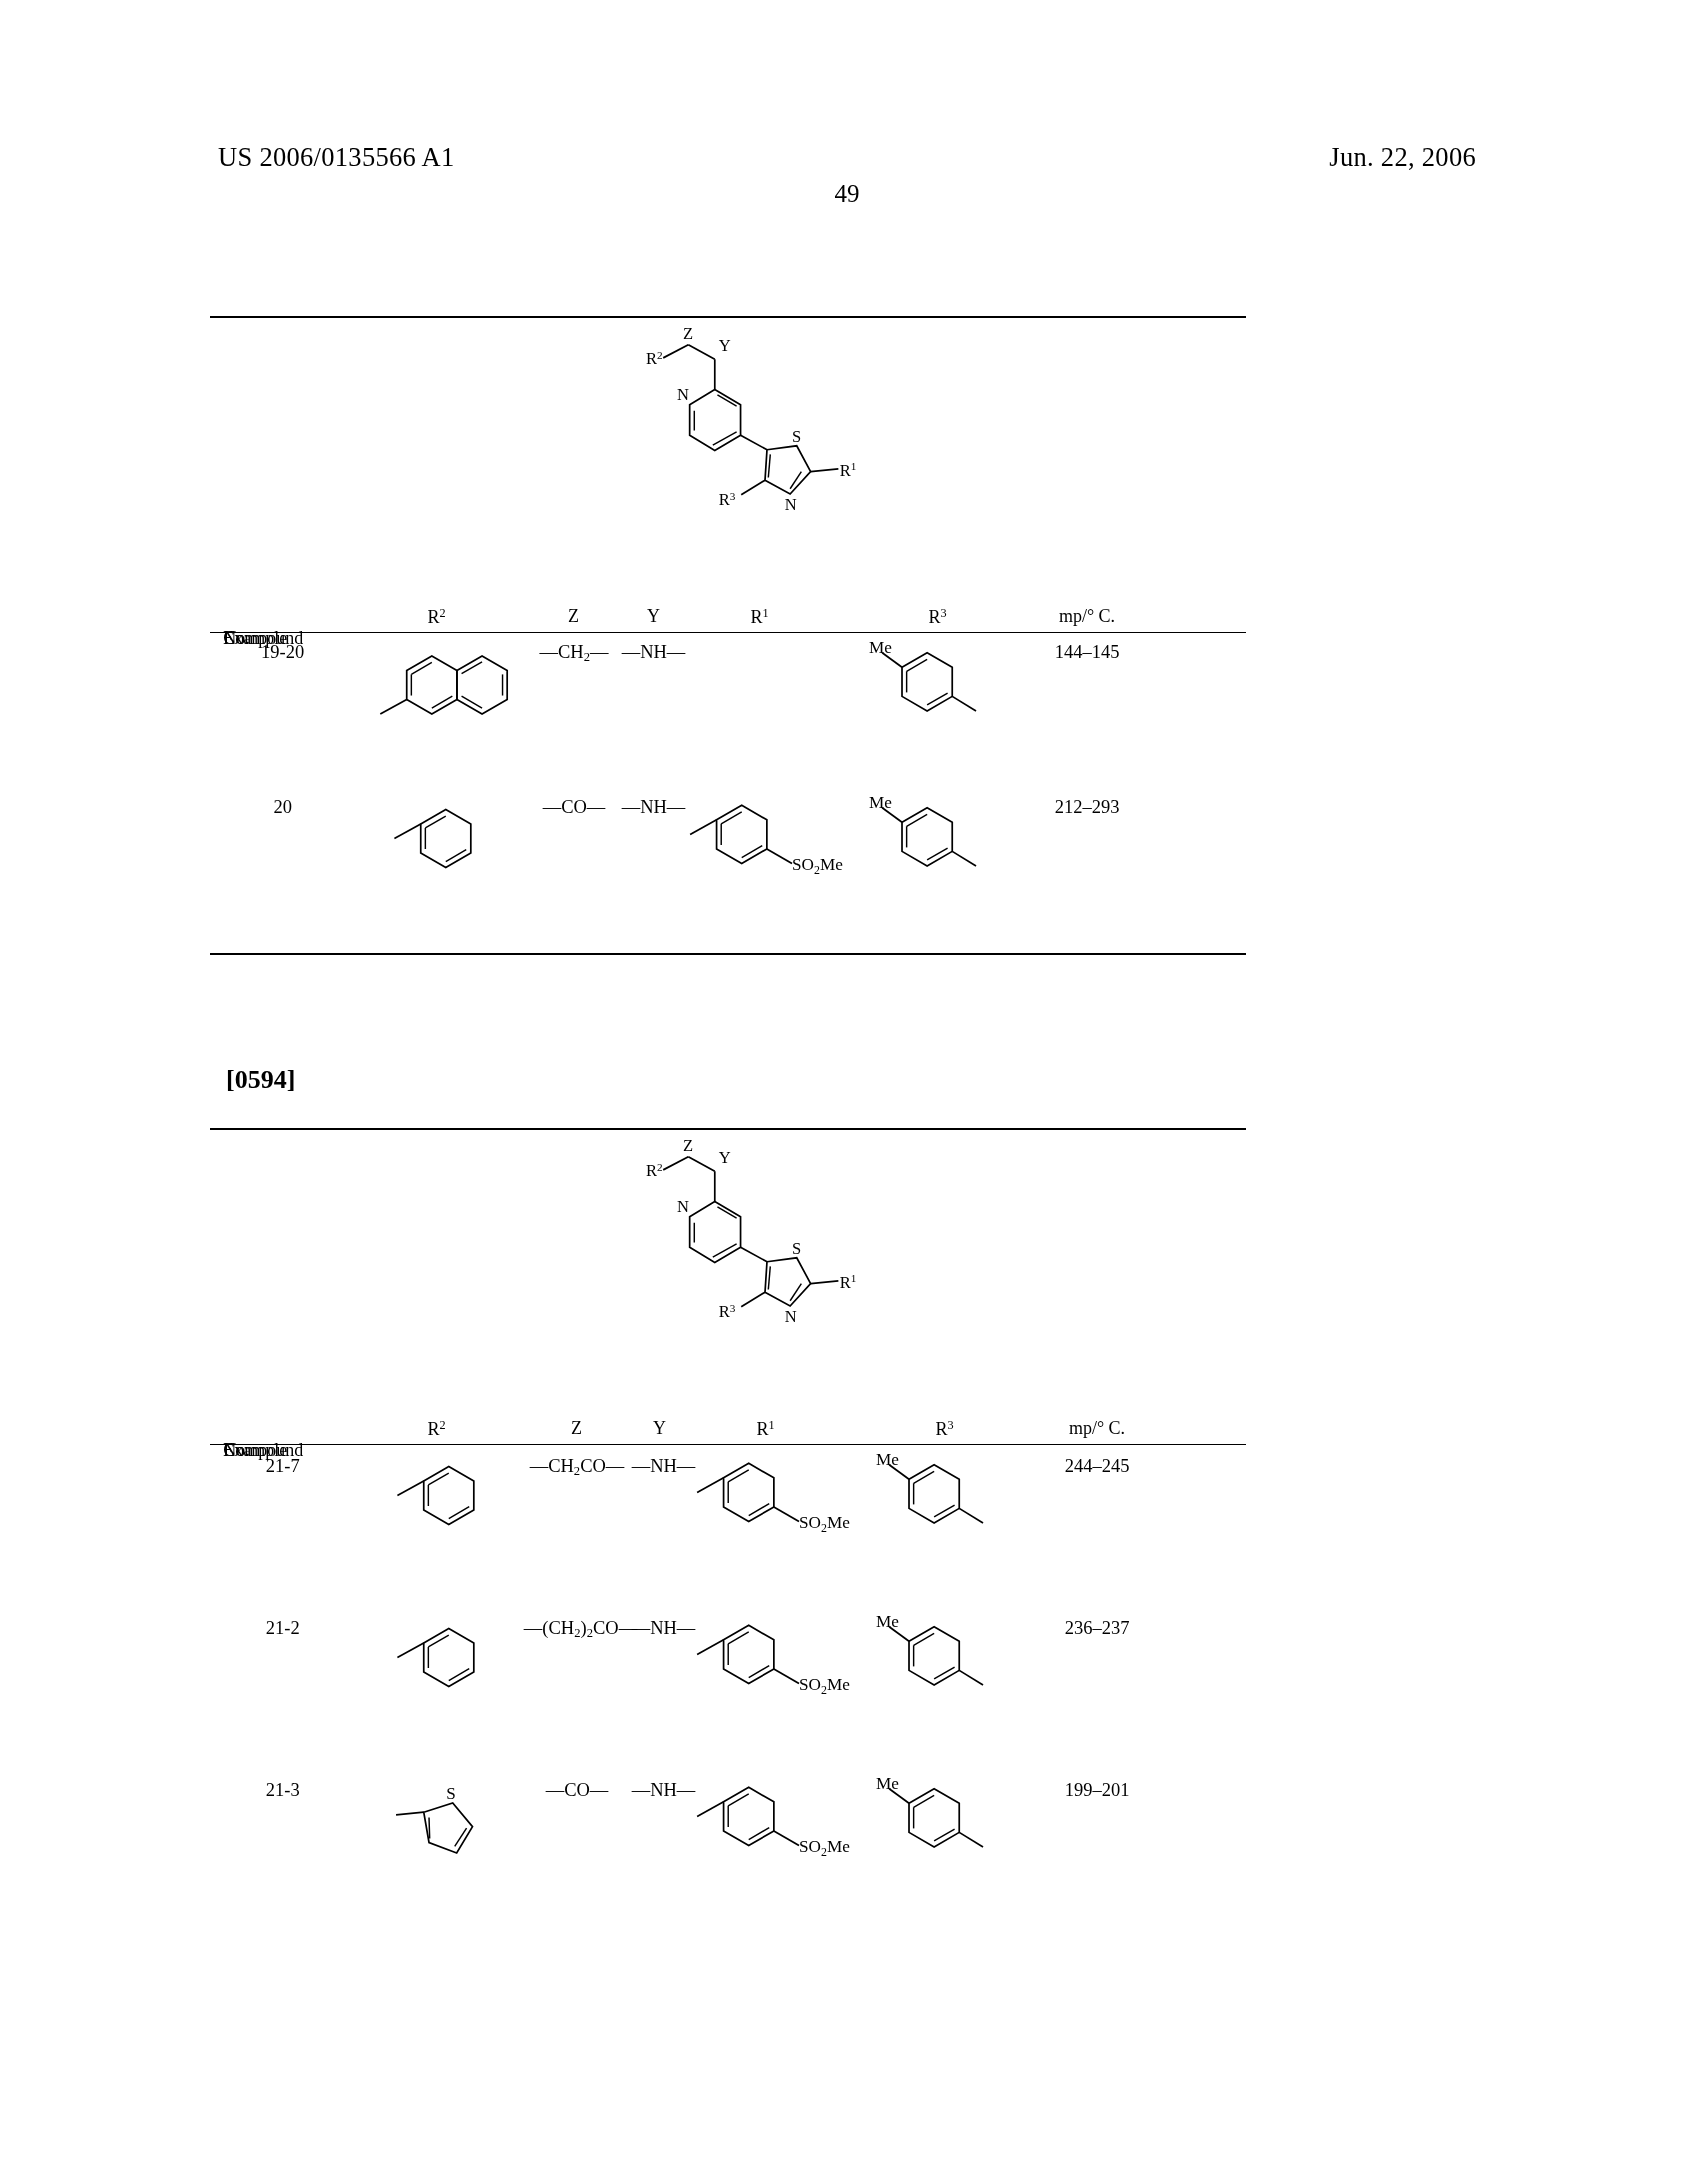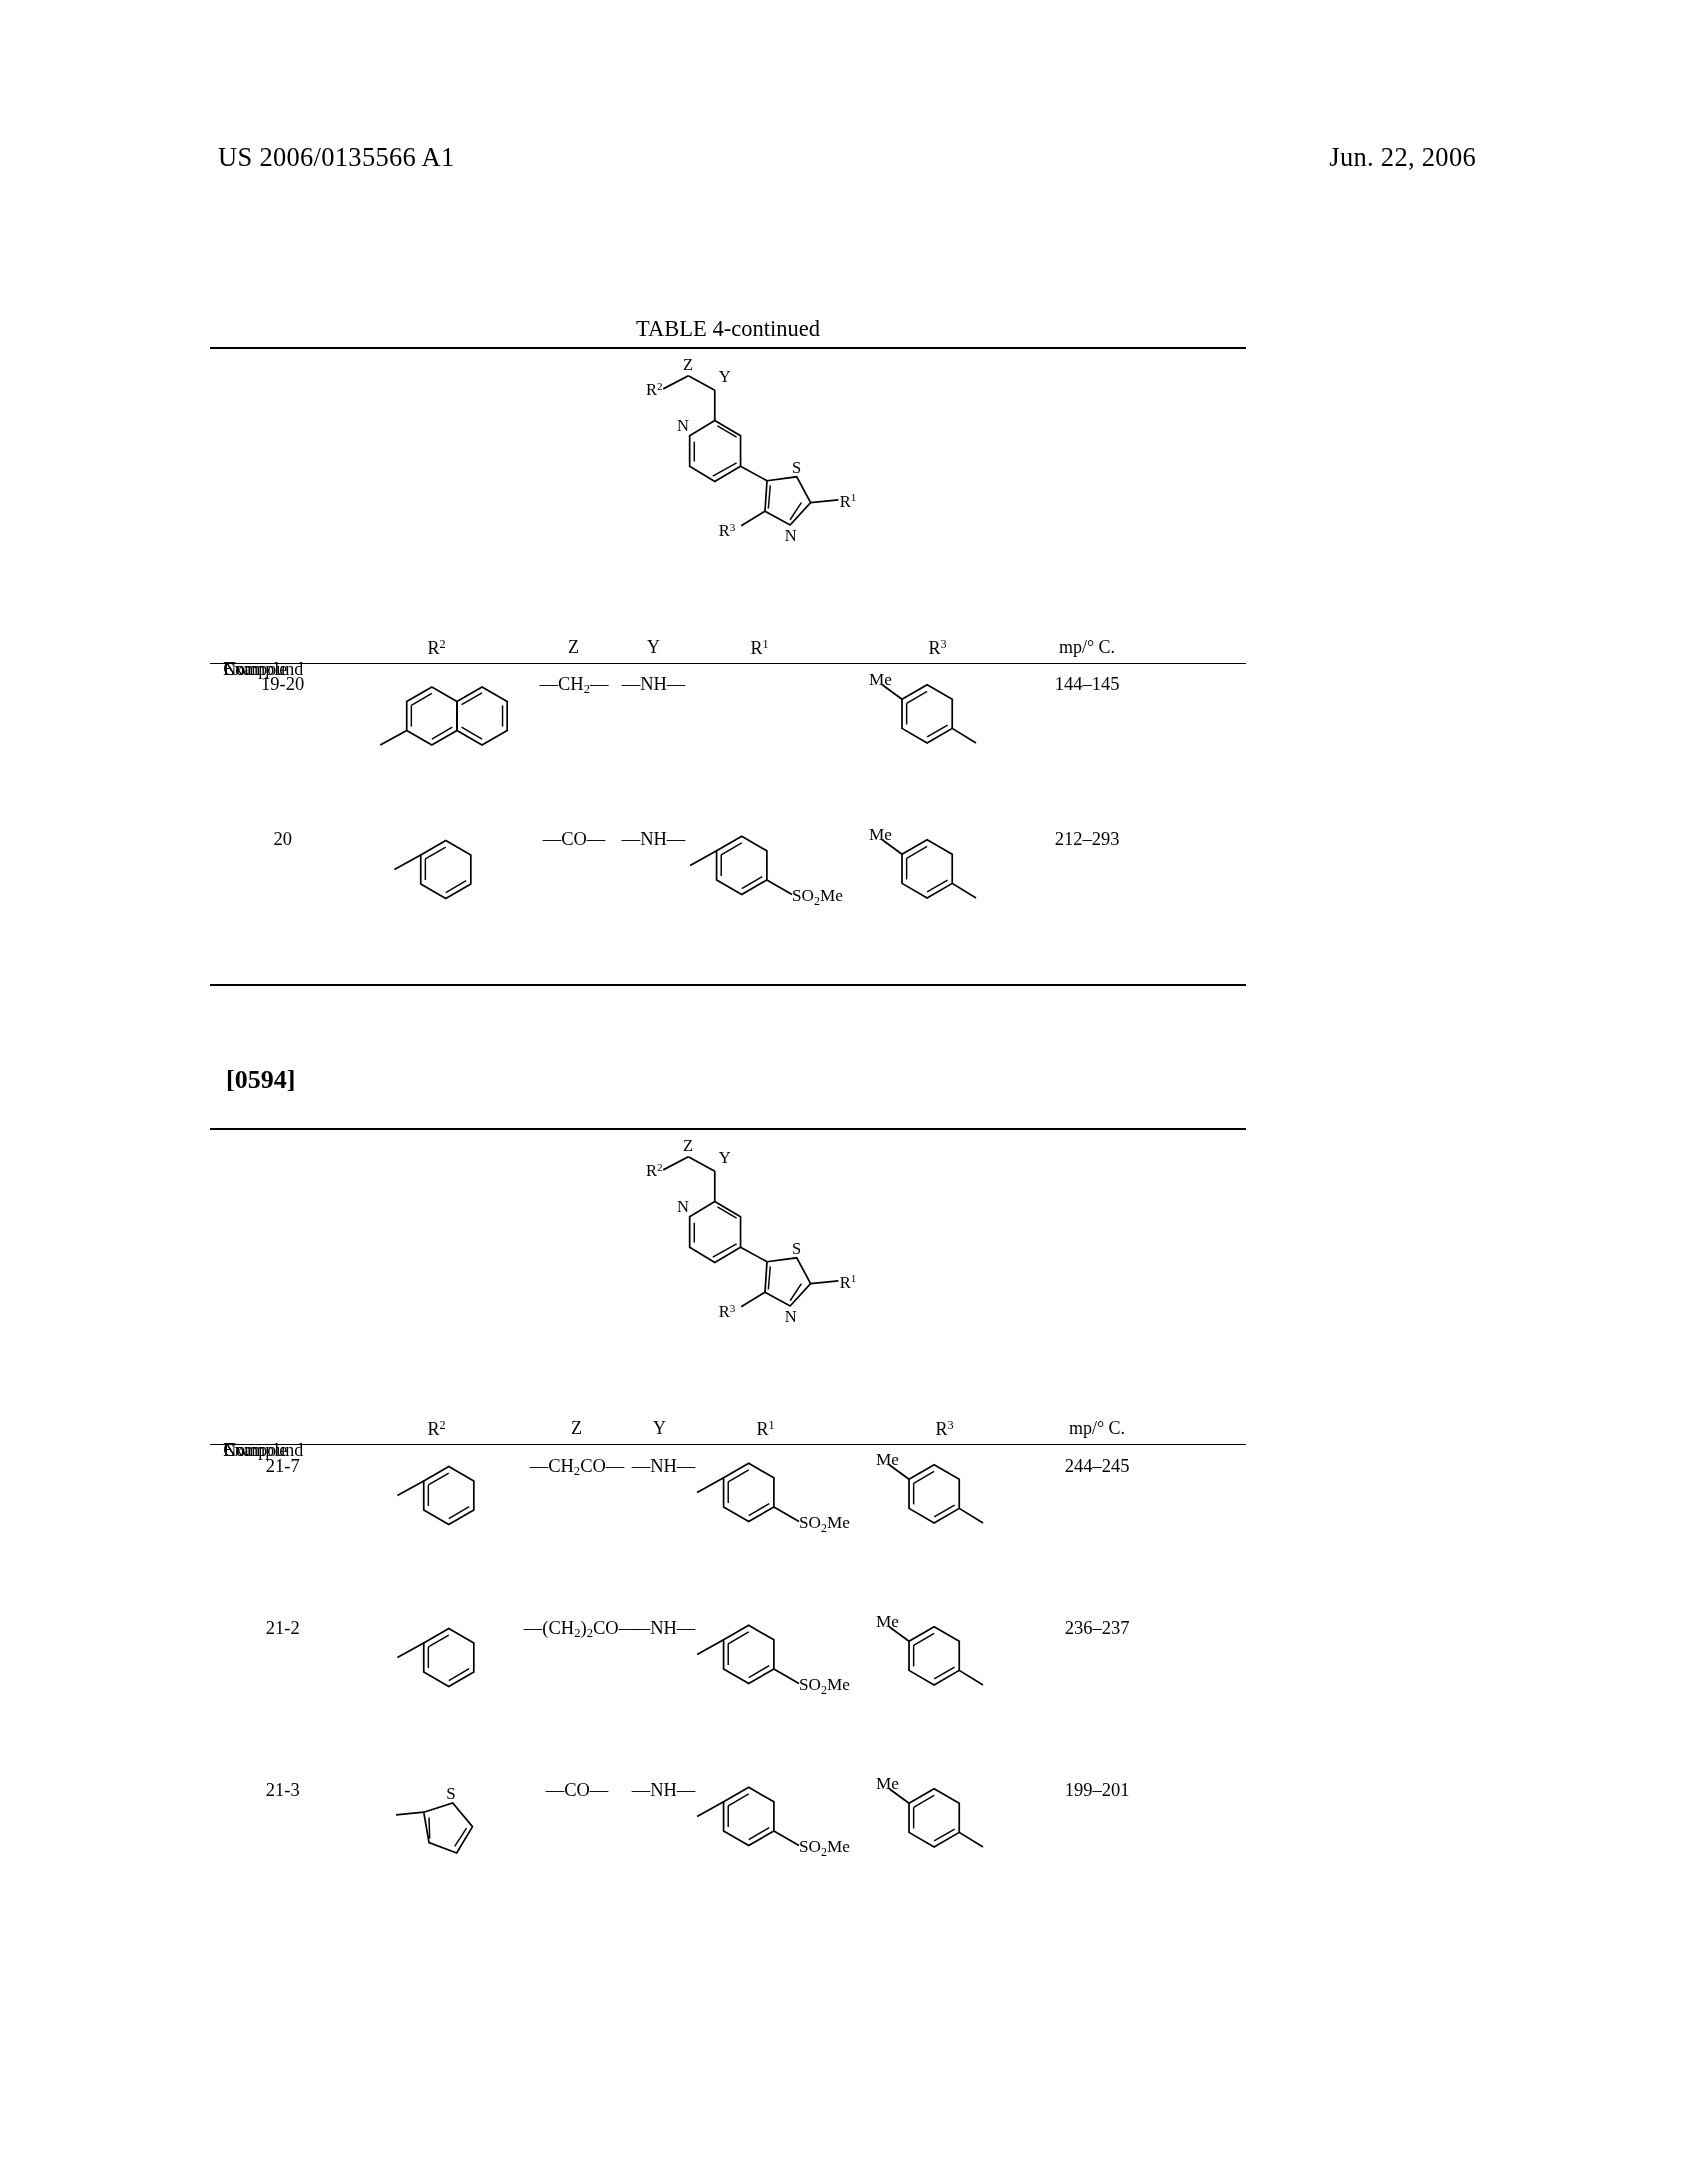--- a/index.html
+++ b/index.html
@@ -101,24 +101,24 @@
     margin-left: 16px;
   }
 </style>
 </head>
 <body>
 
 <div class="page">
 
   <div class="hdr hdr-left">US 2006/0135566 A1</div>
   <div class="hdr hdr-right">Jun. 22, 2006</div>
+  <div class="page-num">49</div>
 
   <div class="tbl" style="top:316px;">
 
-    <div class="tbl-title">TABLE 4-continued</div>
     <div class="rule"></div>
 
     <div class="struct">
       <svg width="423" height="245" viewBox="0 0 640 370">
         <g fill="none" stroke="#000" stroke-width="2.6">
 
           <line x1="222" y1="60" x2="260" y2="40"></line>
           <line x1="260" y1="40" x2="300" y2="62"></line>
           <line x1="300" y1="62" x2="300" y2="108"></line>
 

